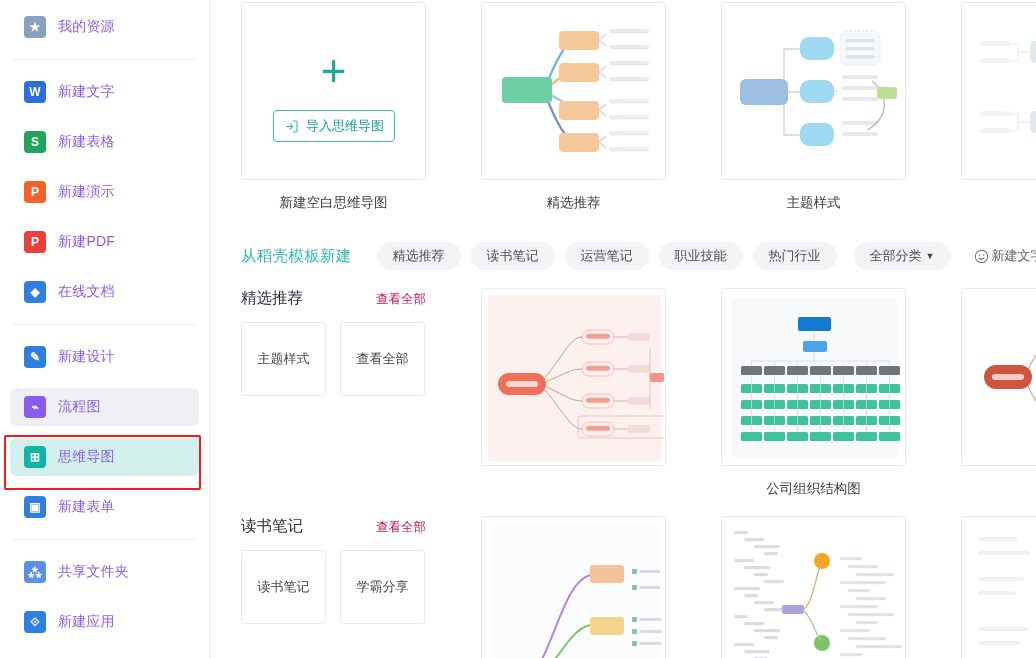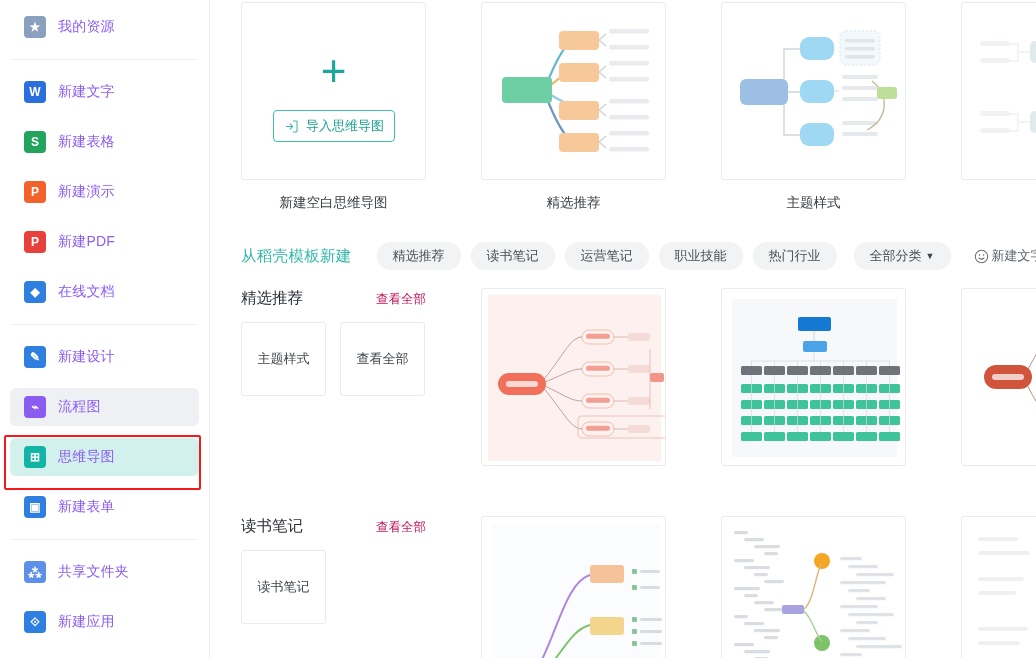--- a/index.html
+++ b/index.html
@@ -431,20 +431,21 @@
                 <rect x="134" y="143" width="21" height="9" rx="1.5" fill="#3fc39a"></rect>
                 <path d="M144.5 72 V77 M144.5 86 V143" stroke="#d6dadd" stroke-width=".7" fill="none"></path>
                 <rect x="157" y="77" width="21" height="9" rx="1.5" fill="#6f747a"></rect>
                 <rect x="157" y="95" width="21" height="9" rx="1.5" fill="#3fc39a"></rect>
                 <rect x="157" y="111" width="21" height="9" rx="1.5" fill="#3fc39a"></rect>
                 <rect x="157" y="127" width="21" height="9" rx="1.5" fill="#3fc39a"></rect>
                 <rect x="157" y="143" width="21" height="9" rx="1.5" fill="#3fc39a"></rect>
                 <path d="M167.5 72 V77 M167.5 86 V143" stroke="#d6dadd" stroke-width=".7" fill="none"></path>
   </svg>
             </div>
+            <div class="tpl-caption">公司组织结构图</div>
           </div>
           <div class="tpl-card">
             <div class="tpl-thumb">
               <svg class="thumb-svg" viewBox="0 0 185 178">
     <path d="M62 89 C84 40 100 38 130 38" fill="none" stroke="#b9938d" stroke-width="1"></path>
     <path d="M62 89 C84 138 100 140 130 140" fill="none" stroke="#b9938d" stroke-width="1"></path>
     <rect x="22" y="76" width="48" height="24" rx="12" fill="#d1553d"></rect>
     <rect x="30" y="85" width="32" height="6" rx="3" fill="#f0cfc7"></rect>
     <rect x="130" y="30" width="48" height="16" rx="8" fill="#8d9297"></rect>
     <rect x="130" y="132" width="48" height="16" rx="8" fill="#8d9297"></rect>
@@ -454,20 +455,21 @@
           </div>
         </div>
         <div class="section-row">
           <div class="cat-block">
             <div class="cat-head">
               <span class="cat-title">读书笔记</span>
       <span class="cat-all">查看全部</span>
             </div>
             <div class="cat-grid">
               <div class="cat-btn">读书笔记</div>
+              <div class="cat-btn">学霸分享</div>
             </div>
           </div>
           <div class="tpl-card">
             <div class="tpl-thumb">
               <svg class="thumb-svg" viewBox="0 0 185 178">
     <rect x="10" y="8" width="168" height="170" fill="#fbfcfd"></rect>
     <path d="M40 168 C70 150 78 66 108 58" fill="none" stroke="#b285e0" stroke-width="2"></path>
     <path d="M40 168 C72 162 82 114 108 108" fill="none" stroke="#7cc36a" stroke-width="2"></path>
     <rect x="16" y="160" width="66" height="16" rx="3" fill="#45c08a"></rect>
     <rect x="108" y="48" width="34" height="18" rx="3" fill="#f6c29a"></rect>

